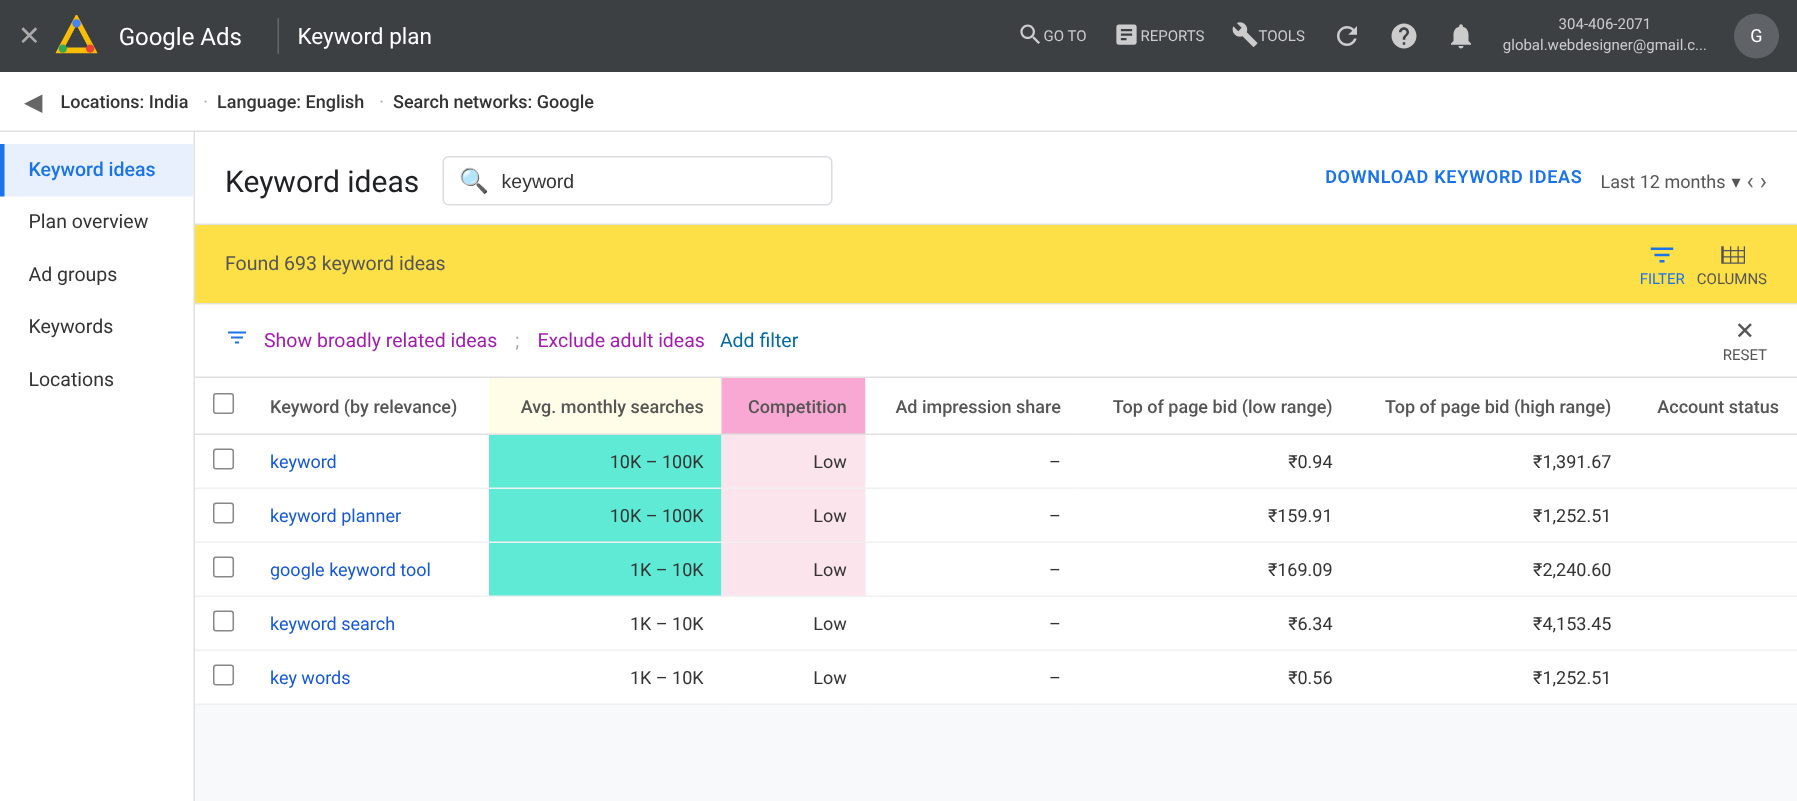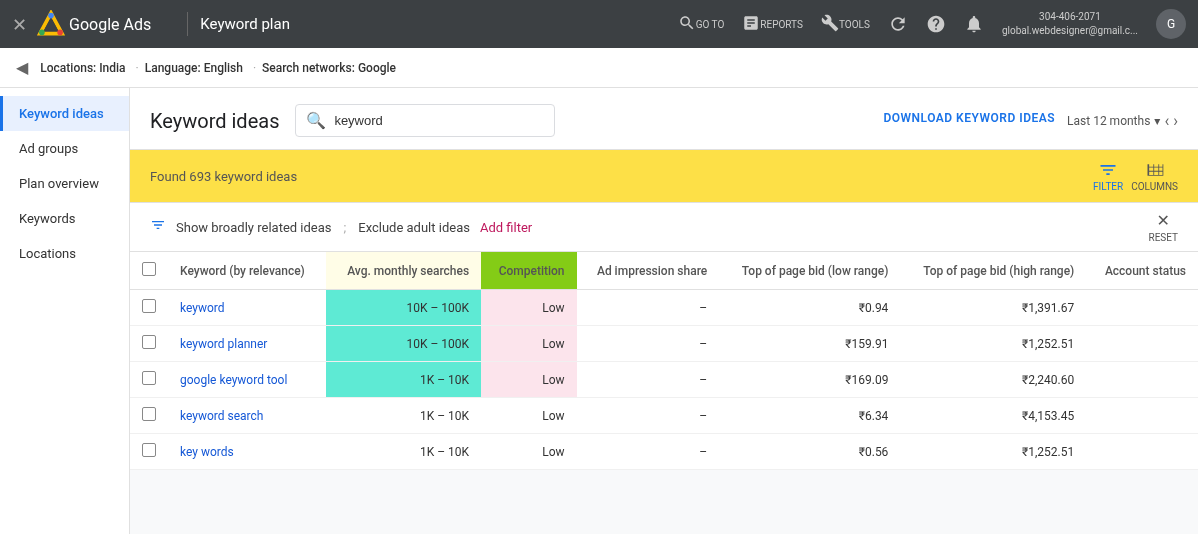--- a/index.html
+++ b/index.html
@@ -8,21 +8,21 @@
     
     .topbar {
       background: #3c4043;
       height: 48px;
       display: flex;
       align-items: center;
       padding: 0 12px;
       color: #fff;
     }
     .topbar-close { color: #aaa; font-size: 18px; cursor: pointer; margin-right: 10px; }
-    .topbar-logo { display: flex; align-items: center; gap: 4px; margin-right: 24px; }
+    .topbar-logo { display: flex; align-items: center; gap: 14px; margin-right: 12px; }
     .logo-triangle { width: 28px; height: 28px; }
     .topbar-divider { width: 1px; height: 24px; background: #666; margin: 0 12px; }
     .topbar-page-title { color: #fff; font-size: 15px; font-weight: 400; }
     .topbar-right { margin-left: auto; display: flex; align-items: center; gap: 18px; }
     .topbar-icon-group { display: flex; flex-direction: row; align-items: center; font-size: 10px; color: #ccc; cursor: pointer; }
     .topbar-icon-group svg { margin-bottom: 2px; }
     .topbar-action-icon { color: #ccc; cursor: pointer; font-size: 18px; display: flex; align-items: center; }
     .topbar-user { background: #5f6368; border-radius: 50%; width: 30px; height: 30px; display: flex; align-items: center; justify-content: center; color: #fff; font-size: 12px; }
 
     
@@ -128,23 +128,23 @@
     
     .chips-row {
       padding: 8px 20px;
       background: #fff;
       border-bottom: 1px solid #e0e0e0;
       display: flex;
       align-items: center;
       gap: 10px;
     }
     .filter-chip-icon { color: #1a73e8; font-size: 16px; }
-    .chip-link { color: #404040; font-size: 13px; cursor: pointer; text-decoration: none; }
+    .chip-link { color: #a21caf; font-size: 13px; cursor: pointer; text-decoration: none; }
     .chip-sep { color: #aaa; margin: 0 2px; }
-    .add-filter-btn { color: #be185d; font-size: 13px; cursor: pointer; }
+    .add-filter-btn { color: #0369a1; font-size: 13px; cursor: pointer; }
     .reset-btn {
       margin-left: auto;
       display: flex;
       flex-direction: column;
       align-items: center;
       font-size: 10px;
       color: #555;
       cursor: pointer;
       gap: 2px;
     }
@@ -178,21 +178,21 @@
     }
     td.left { text-align: left; }
     .checkbox-cell { width: 36px; text-align: center; }
     .checkbox { width: 14px; height: 14px; border: 1.5px solid #888; border-radius: 2px; cursor: pointer; display: inline-block; }
 
     
     .avg-monthly { background: #5eead4; }
     .competition { background: #fce4ec; }
 
     th.avg-monthly { background: #fffde7; color: #555; }
-    th.competition { background: #84cc16; color: #555; }
+    th.competition { background: #f9a8d4; color: #555; }
 
     .keyword-link { color: #1558d6; text-decoration: none; cursor: pointer; }
 
     .low-badge { color: #333; }
     .icon-with-label { display: flex; flex-direction: column; align-items: center; font-size: 10px; color: #555; cursor: pointer; gap: 1px; }
 
   </style>
 </head>
 <body>
 
@@ -272,24 +272,24 @@
   </span>
 </div>
 
 <div class="layout">
 
   <div class="sidebar">
     <div class="sidebar-item active">
       <span>Keyword ideas</span>
     </div>
     <div class="sidebar-item">
+      <span>Plan overview</span>
+    </div>
+    <div class="sidebar-item">
       <span>Ad groups</span>
-    </div>
-    <div class="sidebar-item">
-      <span>Plan overview</span>
     </div>
     <div class="sidebar-item">
       <span>Keywords</span>
     </div>
     <div class="sidebar-item">
       <span>Locations</span>
     </div>
   </div>
 
   <div class="main">

